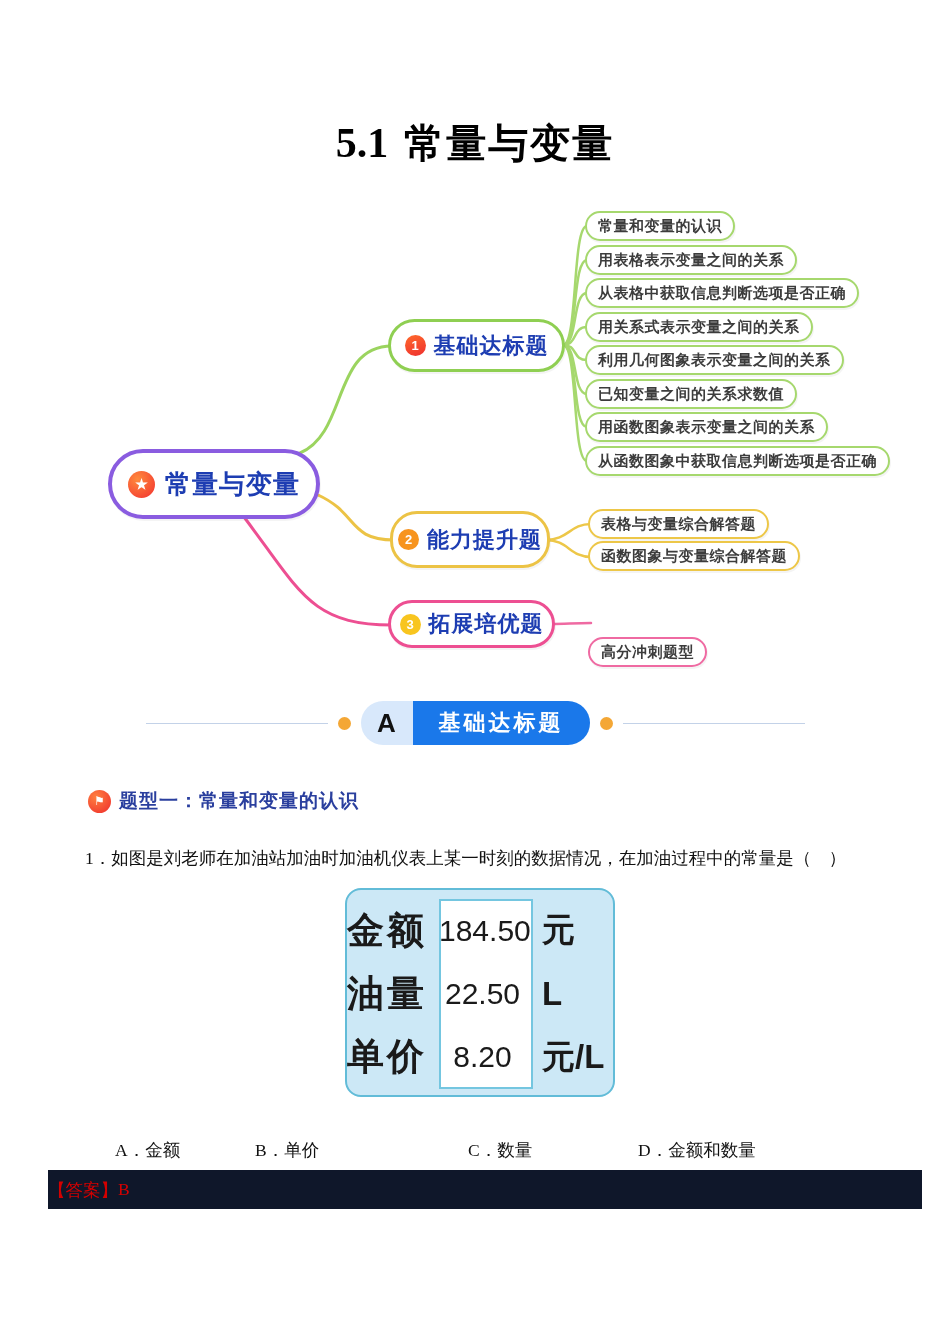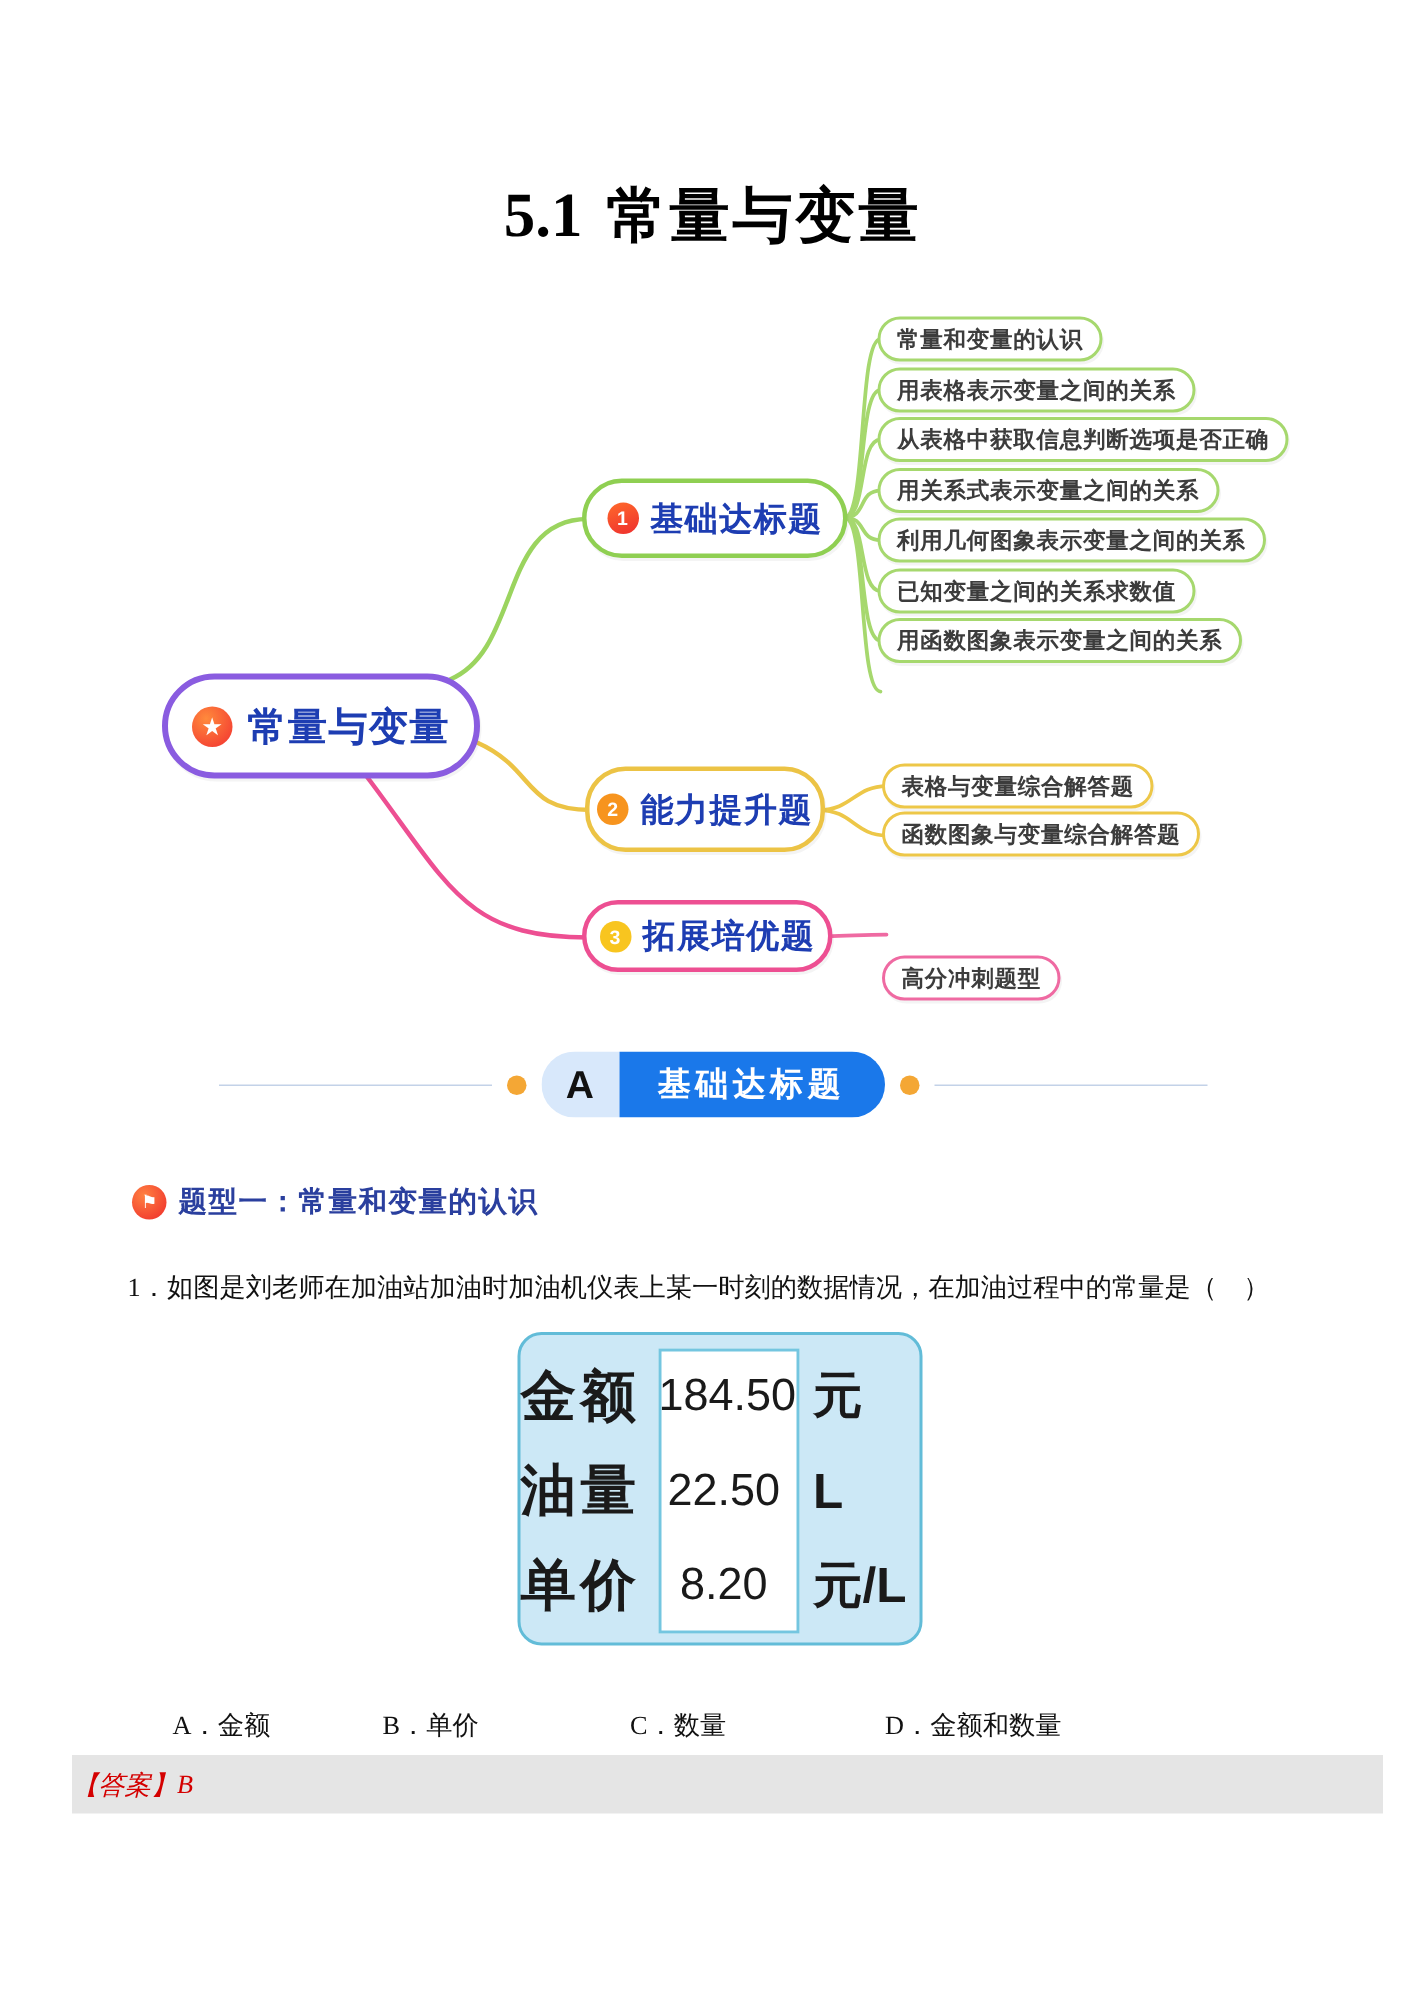--- a/index.html
+++ b/index.html
@@ -69,26 +69,26 @@
                       background:#fff; border:2px solid #74c6e0; }
   .meter .grid { position:absolute; left:0; top:9px; width:100%; display:grid;
                  grid-template-columns:92px 94px 1fr; grid-auto-rows:63.3px; align-items:center; }
   .meter .mlabel { padding-left:0; font-size:37px; font-weight:600; color:#1a1a1a; letter-spacing:3px; }
   .meter .mvalue { text-align:center; padding-right:7px; font-size:30px; font-weight:500; color:#1a1a1a; }
   .meter .munit  { padding-left:9px; font-size:33px; font-weight:600; color:#1a1a1a; }
 
   
   .options { position:absolute; top:1138px; left:85px; width:820px; display:flex;
              padding-left:30px; font-family:"Liberation Serif", serif; font-size:17.5px; color:#111; }
-  .options .opt-a { width:140px; } .options .opt-b { width:165px; } .options .opt-c { width:170px; }
+  .options .opt-a { width:140px; } .options .opt-b { width:165px; } .options .opt-c { width:170px;margin-left:48px; }
 
   
   .answer-bar { position:absolute; top:1170px; left:48px; width:874px; height:39px;
-                background:#e5e5e5; display:flex; align-items:center;
-                font-family:"Liberation Serif", serif; font-size:17.5px; color:#d40000;font-style:italic; }
+                background:#0f172a; display:flex; align-items:center;
+                font-family:"Liberation Serif", serif; font-size:17.5px; color:#d40000; }
 </style>
 </head>
 <body>
 
 <div class="page">
 
   <div class="doc-title">
     <span class="num">5.1</span><span class="txt">常量与变量</span>
   </div>
 
@@ -130,20 +130,21 @@
       <span class="label">拓展培优题</span>
     </div>
 
     <div class="node leaf leaf-green" style="left:585px; top:16px;">常量和变量的认识</div>
     <div class="node leaf leaf-green" style="left:585px; top:50px;">用表格表示变量之间的关系</div>
     <div class="node leaf leaf-green" style="left:585px; top:83px;">从表格中获取信息判断选项是否正确</div>
     <div class="node leaf leaf-green" style="left:585px; top:117px;">用关系式表示变量之间的关系</div>
     <div class="node leaf leaf-green" style="left:585px; top:150px;">利用几何图象表示变量之间的关系</div>
     <div class="node leaf leaf-green" style="left:585px; top:184px;">已知变量之间的关系求数值</div>
     <div class="node leaf leaf-green" style="left:585px; top:217px;">用函数图象表示变量之间的关系</div>
+    <div class="node leaf leaf-green" style="left:585px; top:251px;">从函数图象中获取信息判断选项是否正确</div>
     <div class="node leaf leaf-yellow" style="left:588px; top:314px;">表格与变量综合解答题</div>
     <div class="node leaf leaf-yellow" style="left:588px; top:346px;">函数图象与变量综合解答题</div>
     <div class="node leaf leaf-pink" style="left:588px; top:413px;margin-top:29px;">高分冲刺题型</div>
   </div>
 
   <div class="banner">
     <span class="line"></span>
     <span class="dot"></span>
     <span class="pill">
       <span class="letter">A</span>

